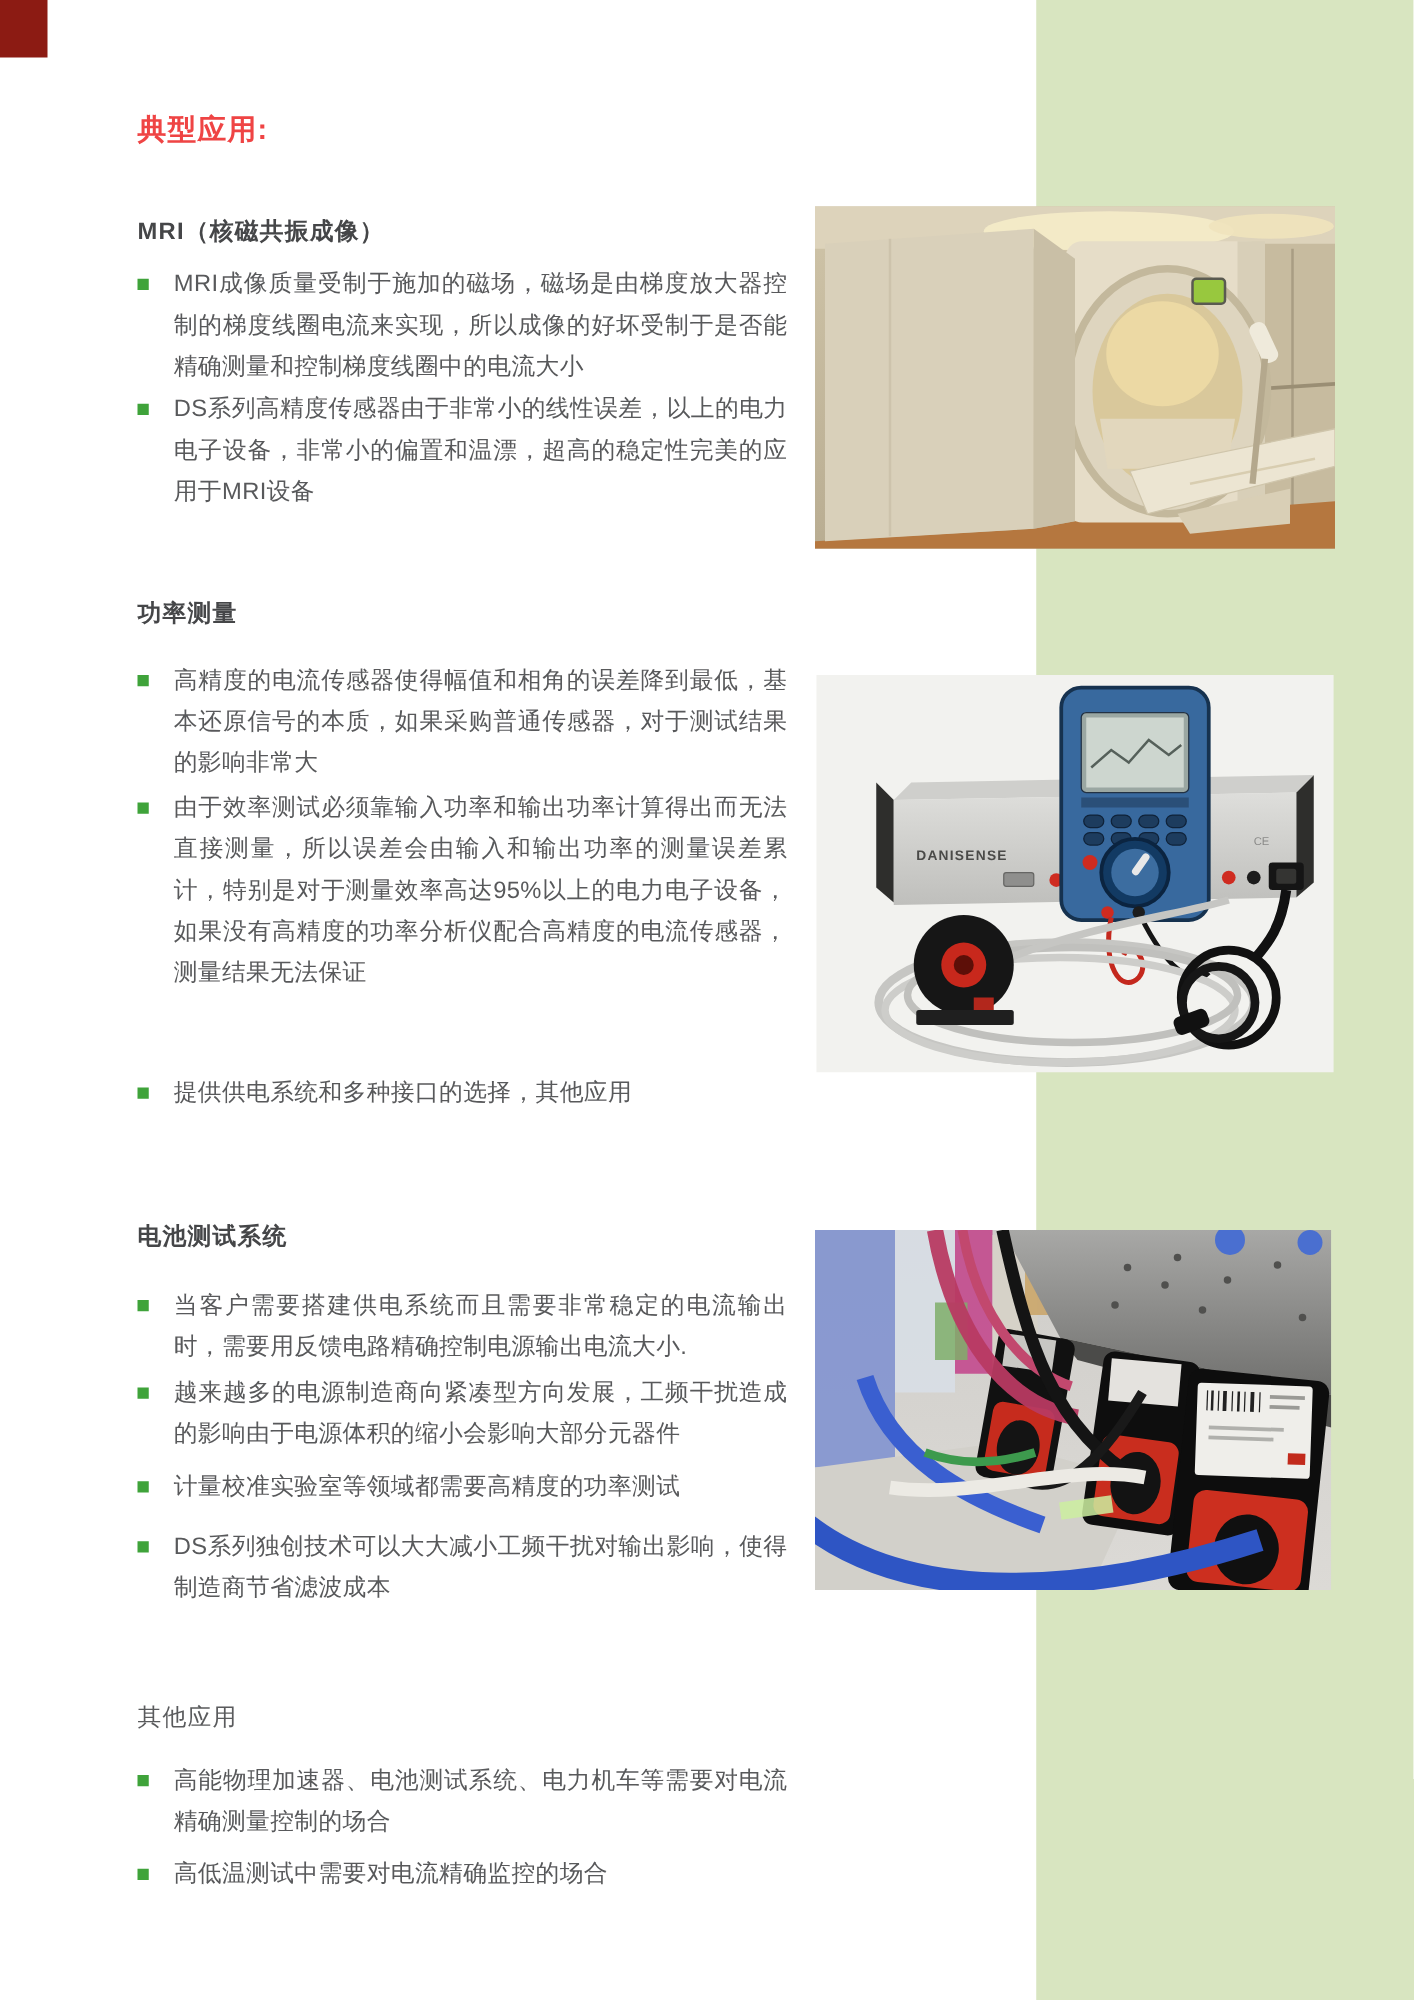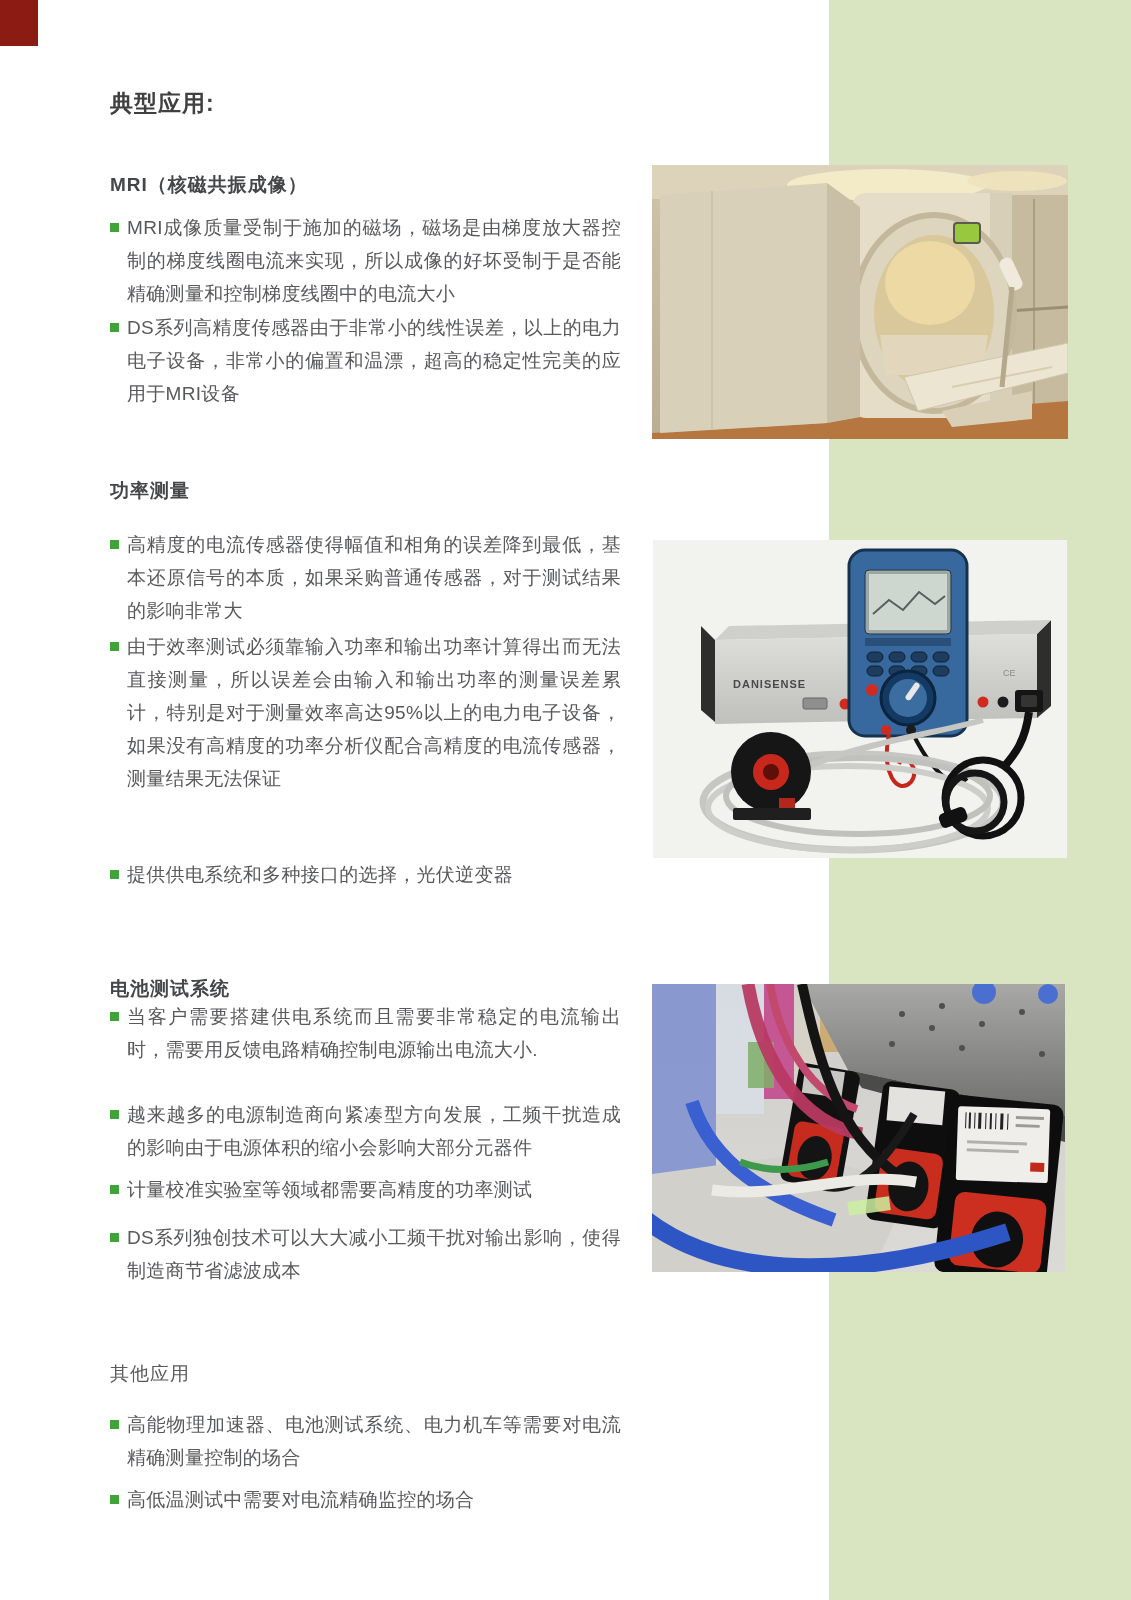--- a/index.html
+++ b/index.html
@@ -1,25 +1,25 @@
 <!DOCTYPE html>
 <html><head>
 <meta charset="utf-8">
 <style>
   html,body{margin:0;padding:0;background:#ffffff;}
   #page{position:relative;width:1131px;height:1600px;background:#ffffff;overflow:hidden;
         font-family:"Liberation Sans","DejaVu Sans",sans-serif;}
   #stripe{position:absolute;left:829px;top:0;width:302px;height:1600px;background:#d8e5c0;}
   #corner{position:absolute;left:0;top:0;width:38px;height:46px;background:#8c1b13;}
-  .title{position:absolute;left:110px;top:88px;font-size:23px;font-weight:bold;color:#404040;letter-spacing:1px;}
+  .title{position:absolute;left:110px;top:88px;font-size:23px;font-weight:bold;color:#ef4444;letter-spacing:1px;}
   .heading{position:absolute;left:110px;font-size:19px;font-weight:bold;color:#454648;letter-spacing:1px;white-space:nowrap;}
   .heading.light{font-weight:normal;color:#5a5b5d;}
   .bullet{position:absolute;left:110px;display:flex;width:520px;}
   .sq{flex:none;width:9px;height:9px;background:#3fa33a;margin-top:12px;margin-right:8px;}
-  .bt{width:494px;font-size:19px;line-height:33px;color:#58595b;text-align:justify;letter-spacing:0.3px;}
+  .bt{width:494px;font-size:19px;line-height:33px;color:#58595b;text-align:justify;letter-spacing:0.3px;margin-left:12px;}
   .photo{position:absolute;}
   .photo svg{display:block;}
 </style>
 </head>
 <body>
 
 <div id="page">
 
   <div id="stripe"></div>
   <div id="corner"></div>
@@ -40,25 +40,25 @@
   <div class="bullet" style="top:528px">
     <span class="sq"></span>
     <div class="bt">高精度的电流传感器使得幅值和相角的误差降到最低，基本还原信号的本质，如果采购普通传感器，对于测试结果的影响非常大</div>
   </div>
   <div class="bullet" style="top:630px">
     <span class="sq"></span>
     <div class="bt">由于效率测试必须靠输入功率和输出功率计算得出而无法直接测量，所以误差会由输入和输出功率的测量误差累计，特别是对于测量效率高达95%以上的电力电子设备，如果没有高精度的功率分析仪配合高精度的电流传感器，测量结果无法保证</div>
   </div>
   <div class="bullet" style="top:858px">
     <span class="sq"></span>
-    <div class="bt">提供供电系统和多种接口的选择，光伏逆变器</div>
+    <div class="bt">提供供电系统和多种接口的选择，其他应用</div>
   </div>
 
   <div class="heading" style="top:976px">电池测试系统</div>
-  <div class="bullet" style="top:1000px">
+  <div class="bullet" style="top:1028px">
     <span class="sq"></span>
     <div class="bt">当客户需要搭建供电系统而且需要非常稳定的电流输出时，需要用反馈电路精确控制电源输出电流大小.</div>
   </div>
   <div class="bullet" style="top:1098px">
     <span class="sq"></span>
     <div class="bt">越来越多的电源制造商向紧凑型方向发展，工频干扰造成的影响由于电源体积的缩小会影响大部分元器件</div>
   </div>
   <div class="bullet" style="top:1173px">
     <span class="sq"></span>
     <div class="bt">计量校准实验室等领域都需要高精度的功率测试</div>

